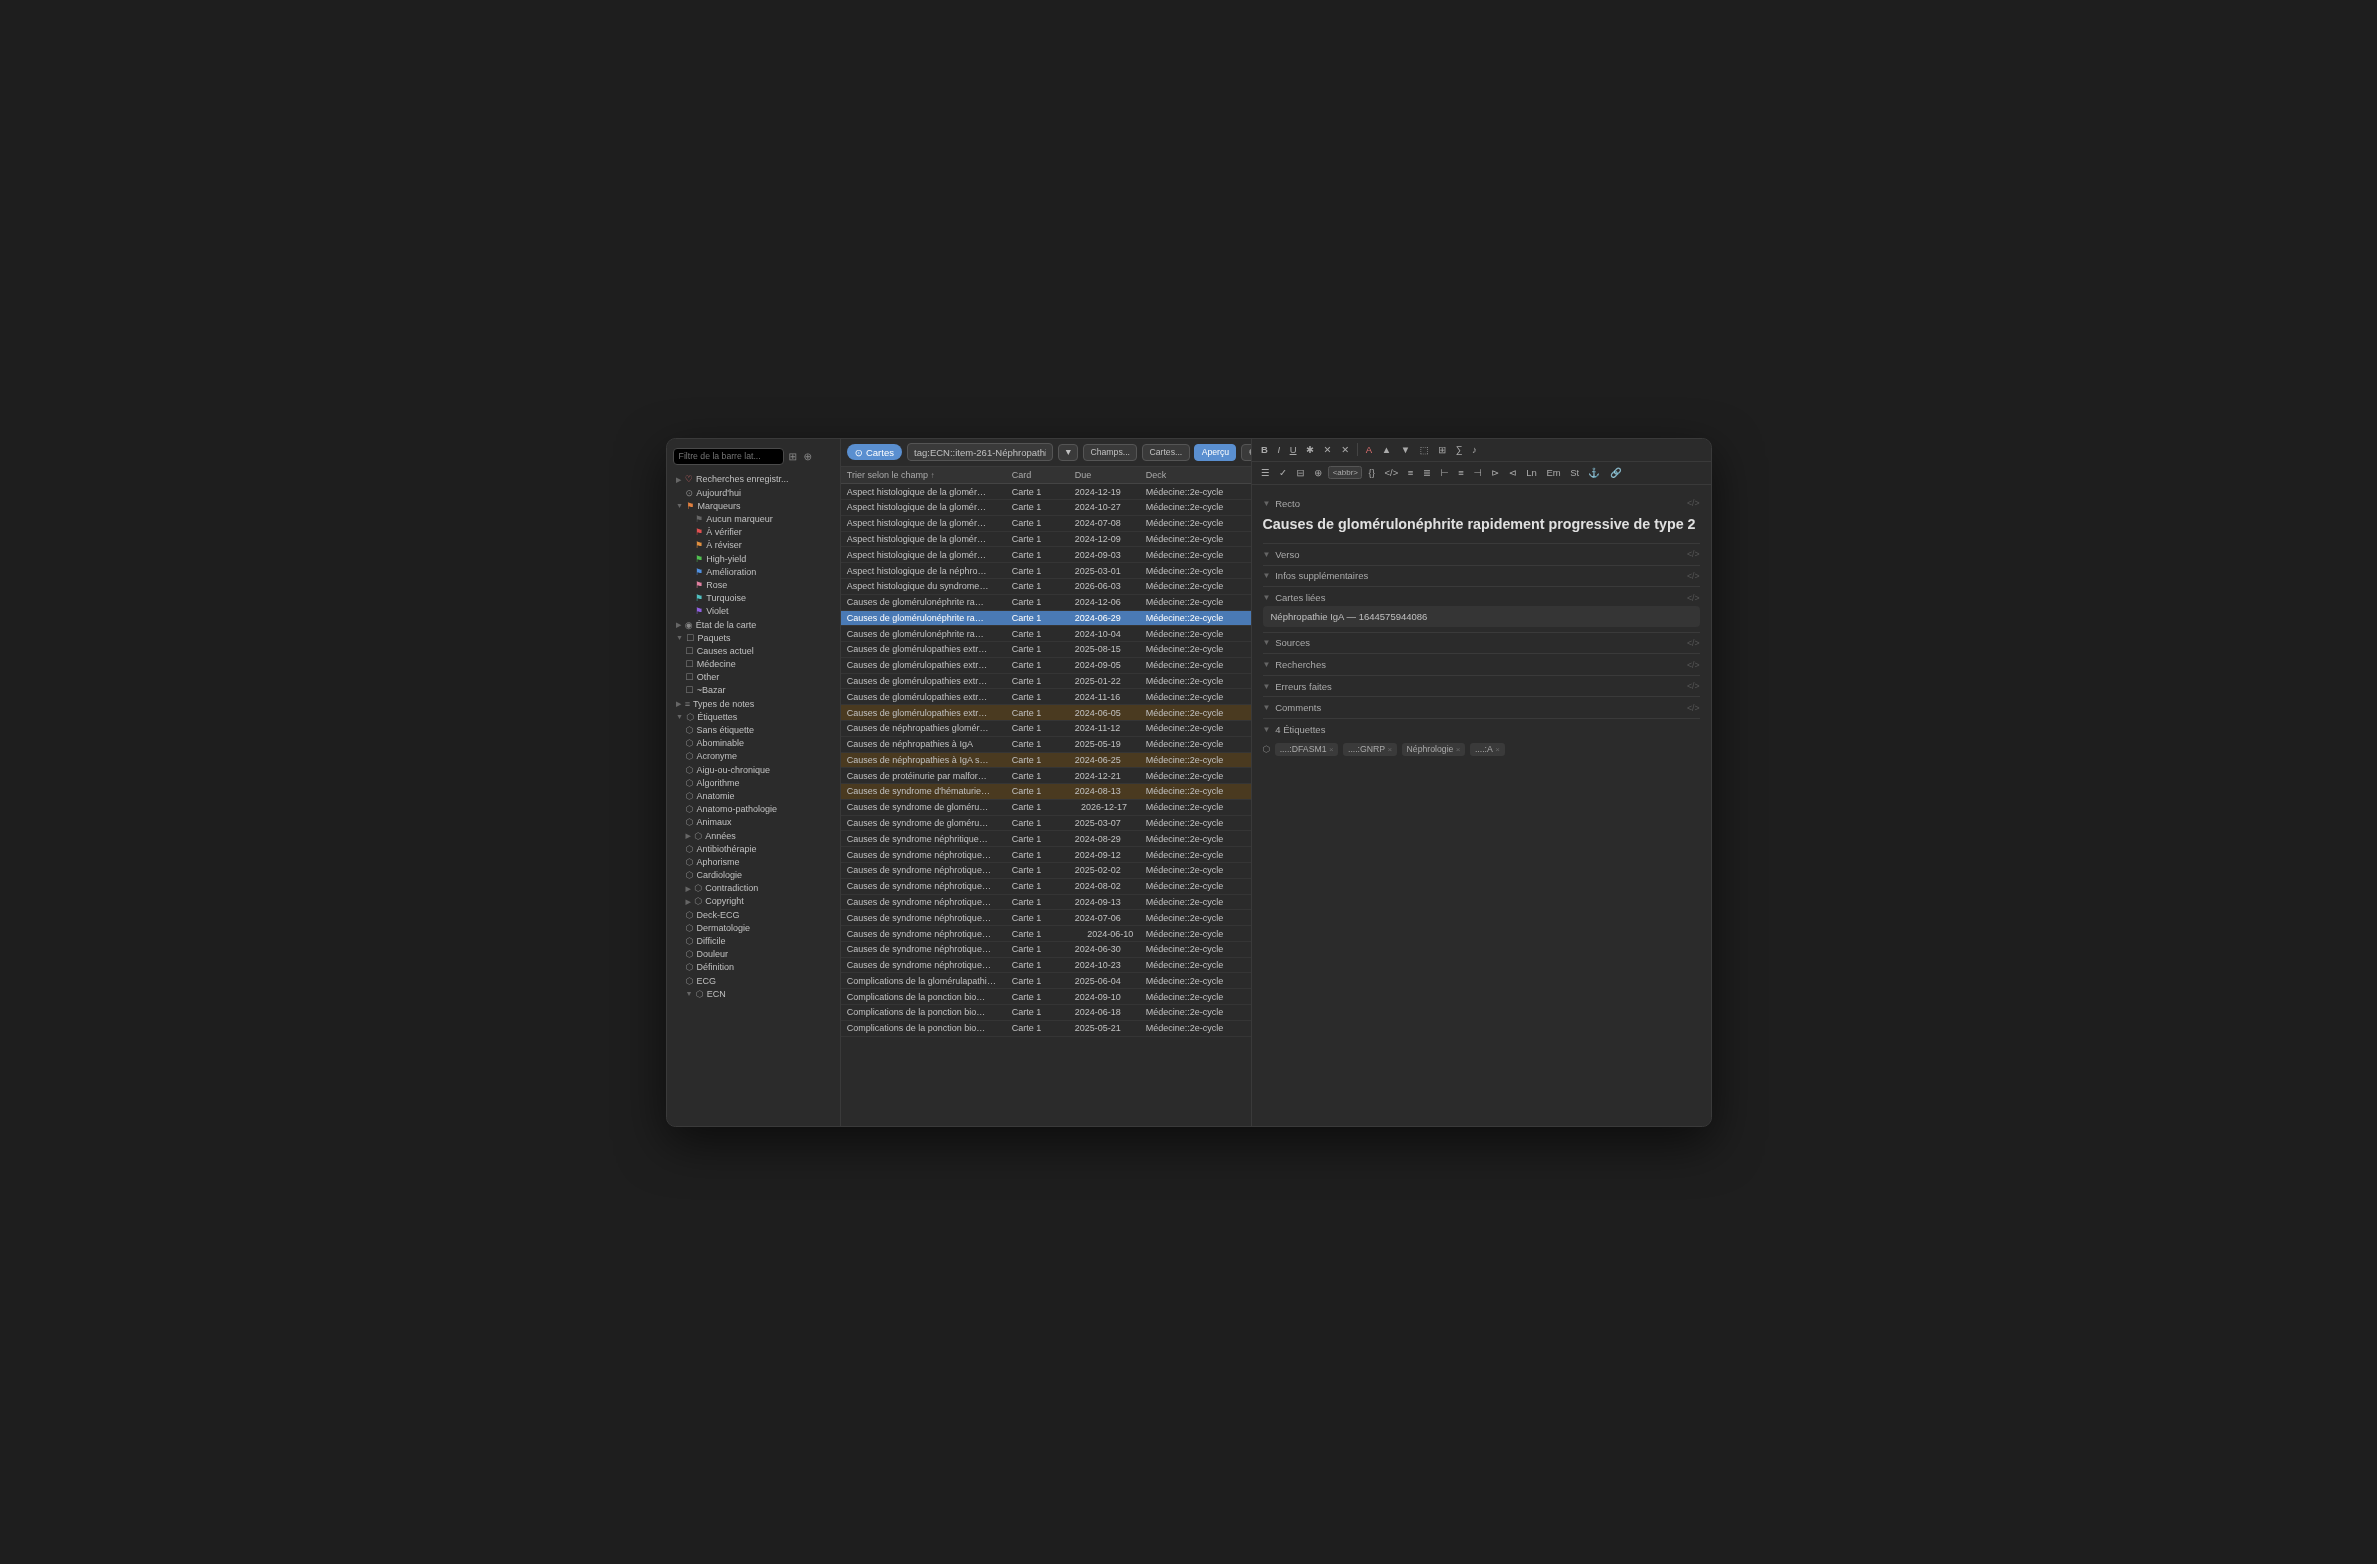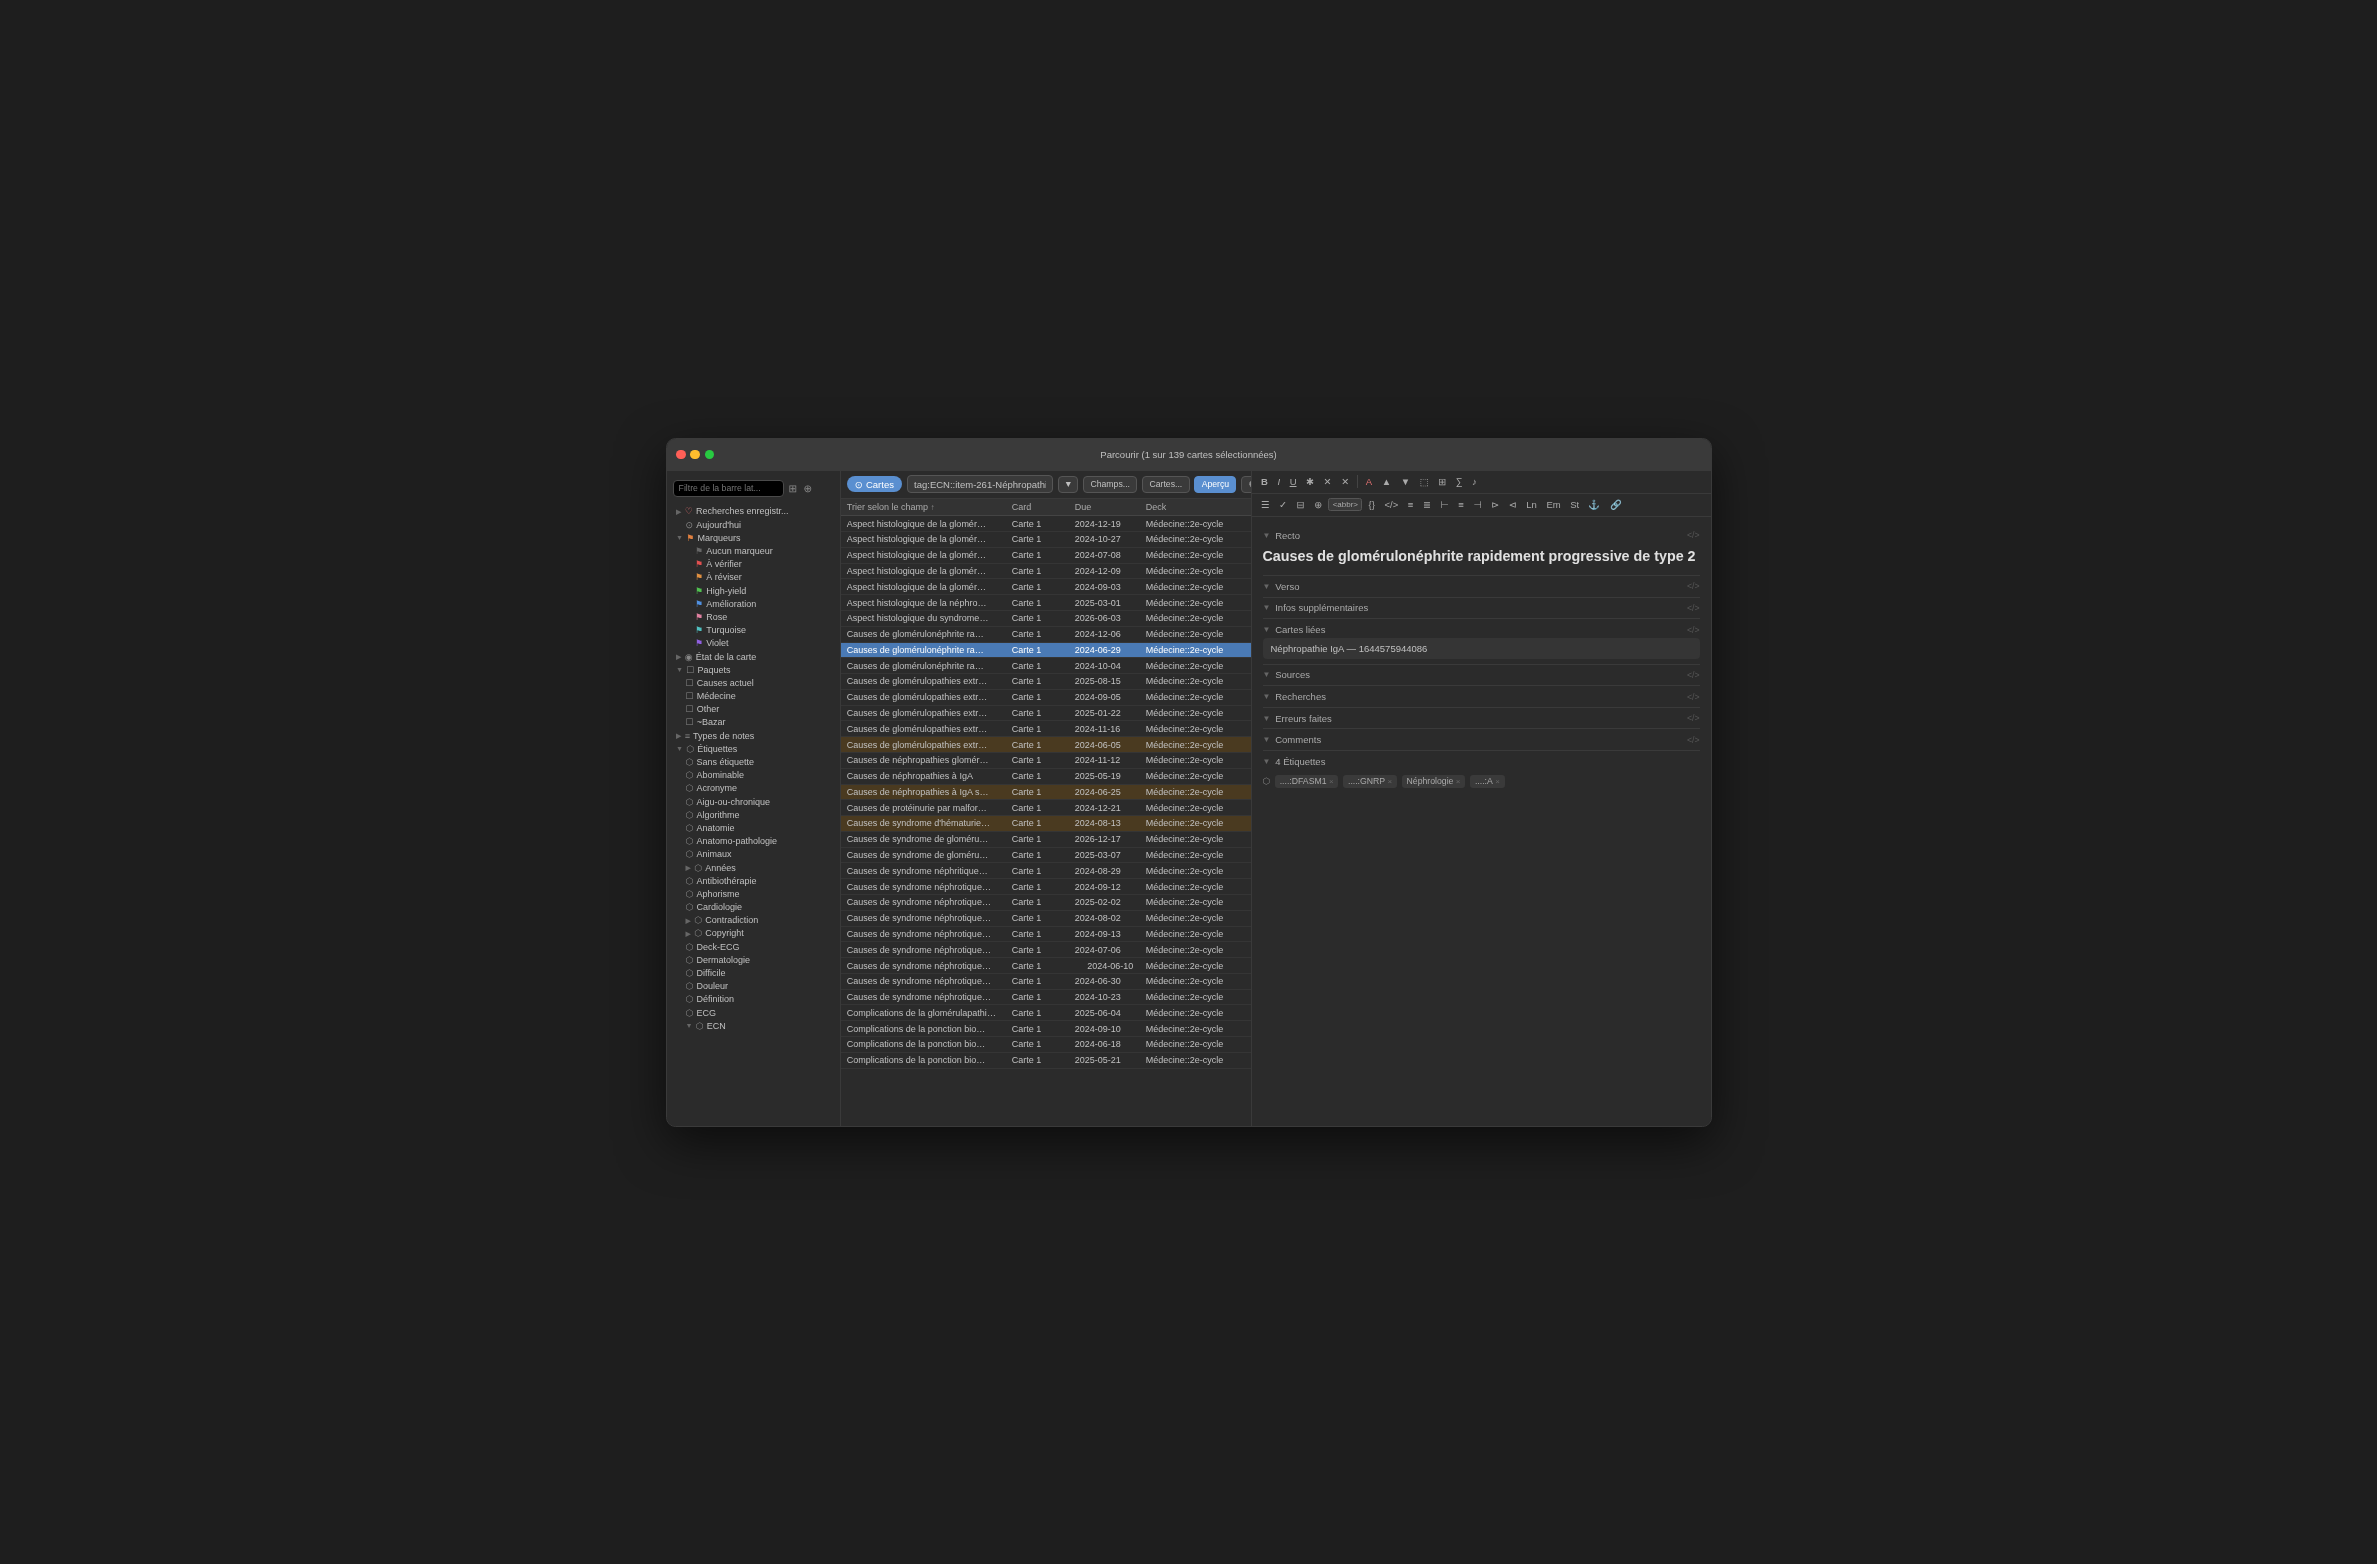--- a/index.html
+++ b/index.html
@@ -319,28 +319,20 @@
       padding: 0.8px 3.2px;
       font-size: 8px;
     }
     .sort-arrow { color: #888; font-size: 8px; }
   </style>
 </head>
 <body>
 
 <div class="window">
 
-  <div class="titlebar">
-    <div class="traffic-lights">
-      <div class="traffic-light tl-red"></div>
-      <div class="traffic-light tl-yellow"></div>
-      <div class="traffic-light tl-green"></div>
-    </div>
-    <span class="titlebar-title">Parcourir (1 sur 139 cartes sélectionnées)</span>
-  </div>
 
   <div class="main-content">
 
     <div class="sidebar">
       <div class="sidebar-search">
         <input type="text" placeholder="Filtre de la barre lat..." style="">
         <button class="sidebar-icon-btn">⊞</button>
         <button class="sidebar-icon-btn">⊕</button>
       </div>
 
@@ -660,21 +652,21 @@
               </tr>
               <tr class="highlighted">
                 <td style="max-width: 158px;">Causes de syndrome d'hématurie…</td>
                 <td style="width: 63px;">Carte 1</td>
                 <td style="width: 71px;">2024-08-13</td>
                 <td style="width: 111px;">Médecine::2e-cycle</td>
               </tr>
               <tr>
                 <td style="max-width: 158px;">Causes de syndrome de gloméru…</td>
                 <td style="width: 63px;">Carte 1</td>
-                <td style="width: 71px;">2026-12-17</td>
+                <td style="width: 71px; text-align: center;">2026-12-17</td>
                 <td style="width: 111px;">Médecine::2e-cycle</td>
               </tr>
               <tr>
                 <td style="max-width: 158px;">Causes de syndrome de gloméru…</td>
                 <td style="width: 63px;">Carte 1</td>
                 <td style="width: 71px;">2025-03-07</td>
                 <td style="width: 111px;">Médecine::2e-cycle</td>
               </tr>
               <tr>
                 <td style="max-width: 158px;">Causes de syndrome néphritique…</td>

